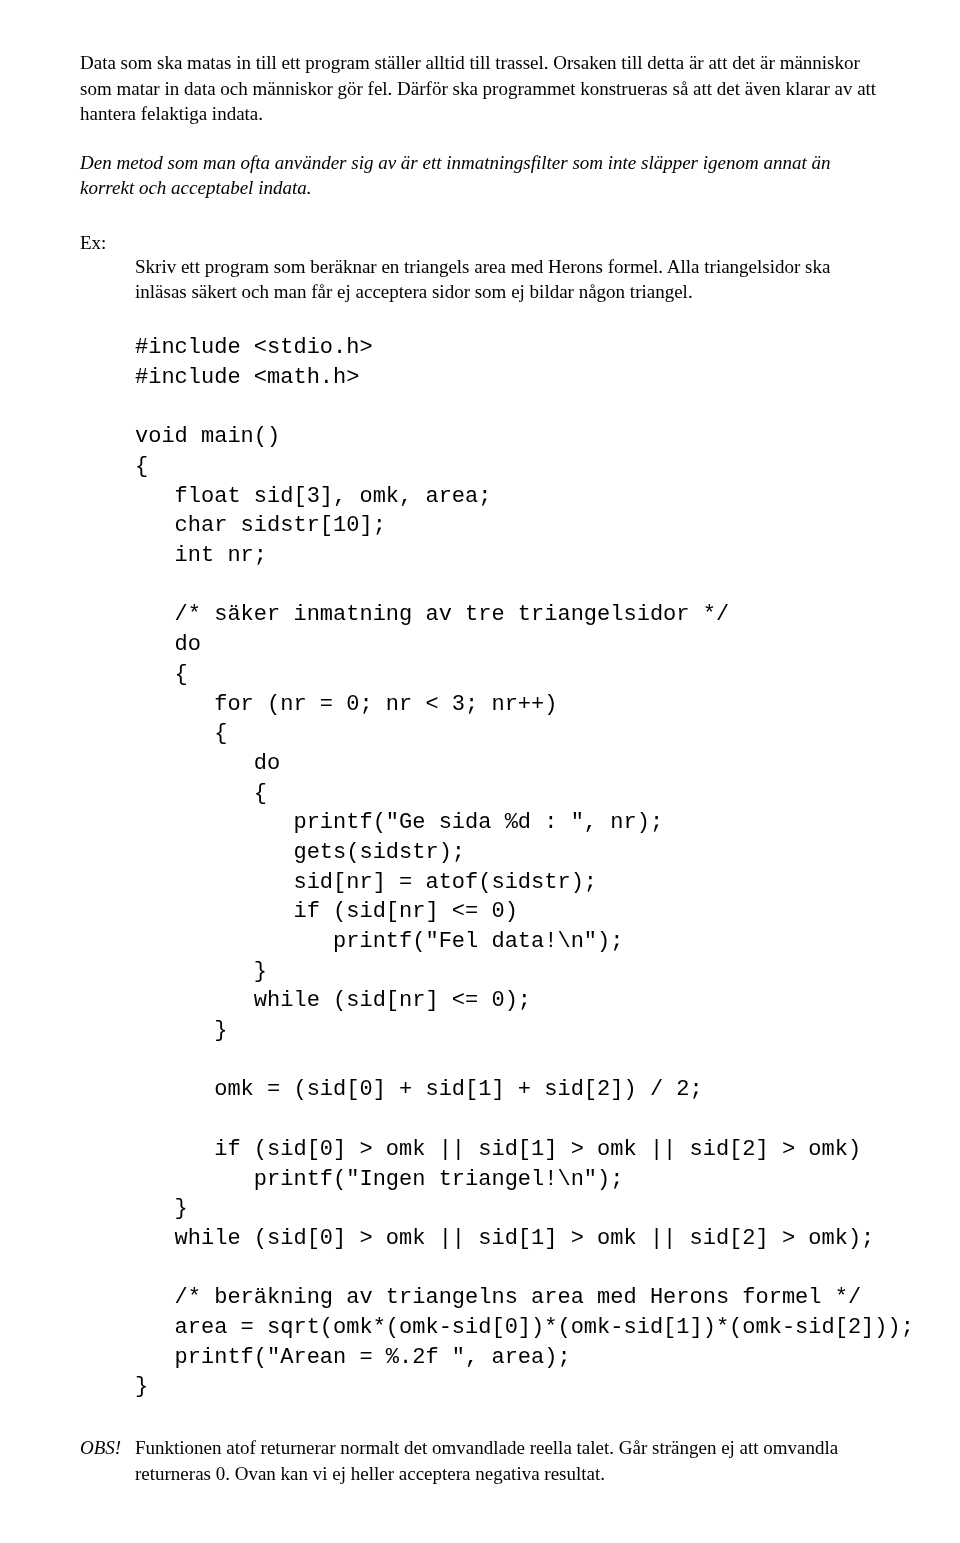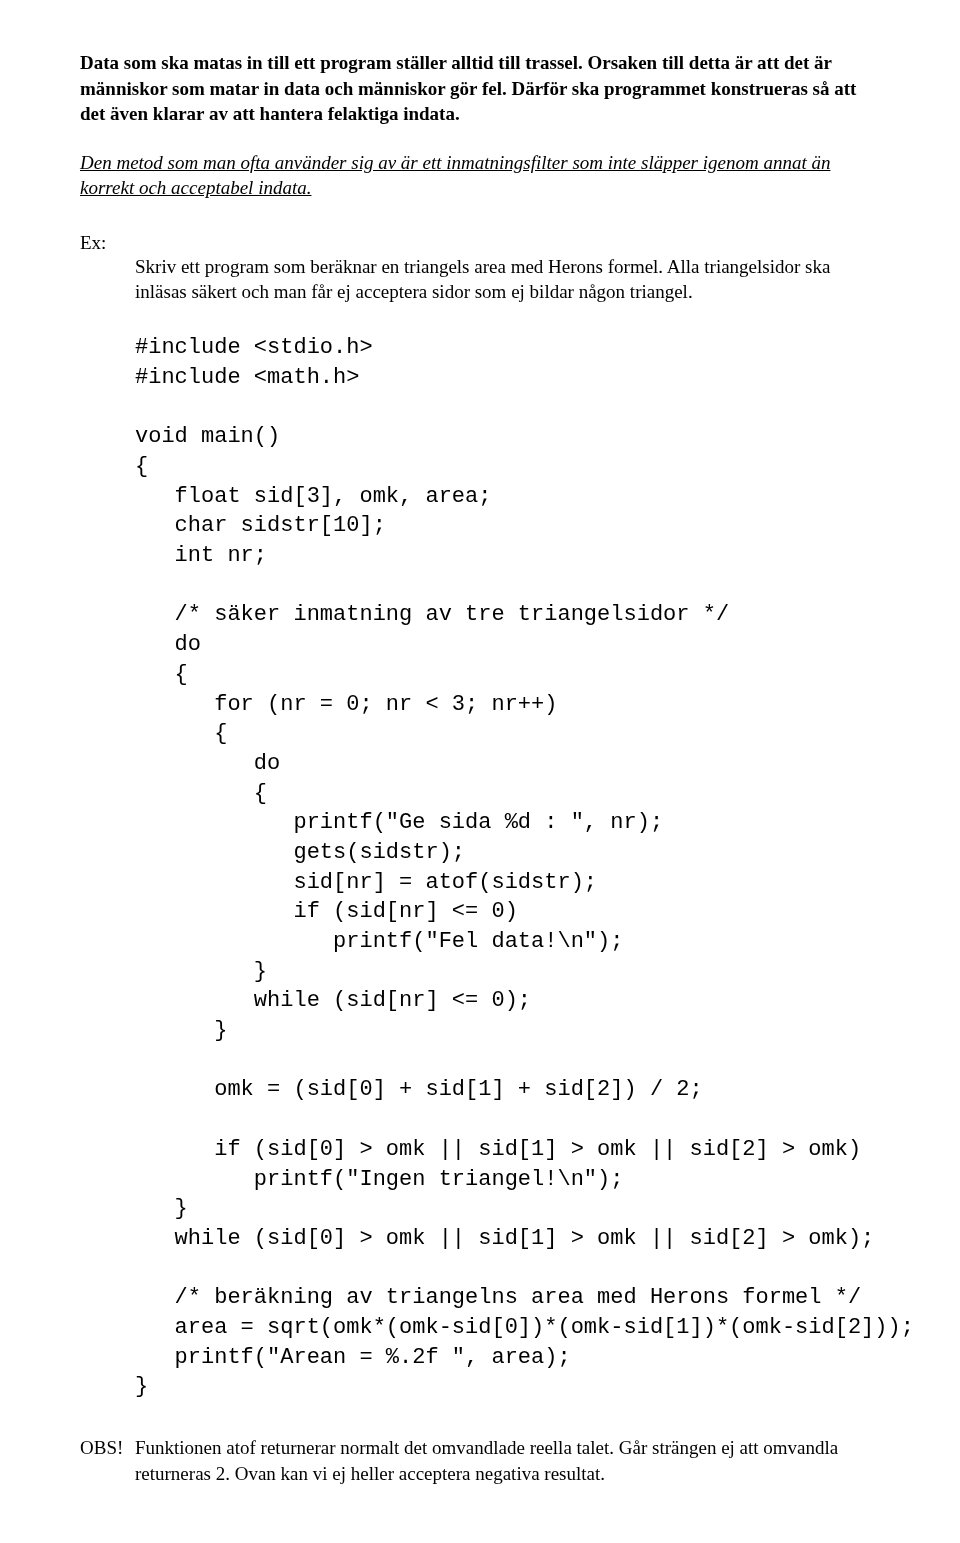--- a/index.html
+++ b/index.html
@@ -7,26 +7,24 @@
       max-width: 960px;
       margin: 0;
       padding: 50px 80px 30px 80px;
       background: white;
       color: black;
       font-size: 19px;
       line-height: 1.35;
     }
     .intro-paragraph {
       margin-bottom: 1.2em;
-      font-weight: bold;
     }
     .italic-paragraph {
       font-style: italic;
       margin-bottom: 1.5em;
-      text-decoration: underline;
     }
     .example-row {
       display: flex;
       margin-bottom: 1.5em;
     }
     .example-label {
       min-width: 55px;
       flex-shrink: 0;
     }
     .example-text {
@@ -40,20 +38,21 @@
       font-size: 22px;
       line-height: 1.35;
     }
     .obs-row {
       display: flex;
       margin-top: 1.5em;
     }
     .obs-label {
       min-width: 55px;
       flex-shrink: 0;
+      font-style: italic;
     }
     .obs-text {
       flex: 1;
     }
     .page-number {
       text-align: center;
       margin-top: 4em;
       font-size: 19px;
     }
   </style>
@@ -101,16 +100,16 @@
    }
    while (sid[0] &gt; omk || sid[1] &gt; omk || sid[2] &gt; omk);
 
    /* beräkning av triangelns area med Herons formel */
    area = sqrt(omk*(omk-sid[0])*(omk-sid[1])*(omk-sid[2]));
    printf("Arean = %.2f ", area);
 }</div>
 
 <div class="obs-row">
   <div class="obs-label">OBS!</div>
-  <div class="obs-text">Funktionen atof returnerar normalt det omvandlade reella talet. Går strängen ej att omvandla returneras 2. Ovan kan vi ej heller acceptera negativa resultat.</div>
+  <div class="obs-text">Funktionen atof returnerar normalt det omvandlade reella talet. Går strängen ej att omvandla returneras 0. Ovan kan vi ej heller acceptera negativa resultat.</div>
 </div>
 
 <div class="page-number">129</div>
 
 </body></html>

